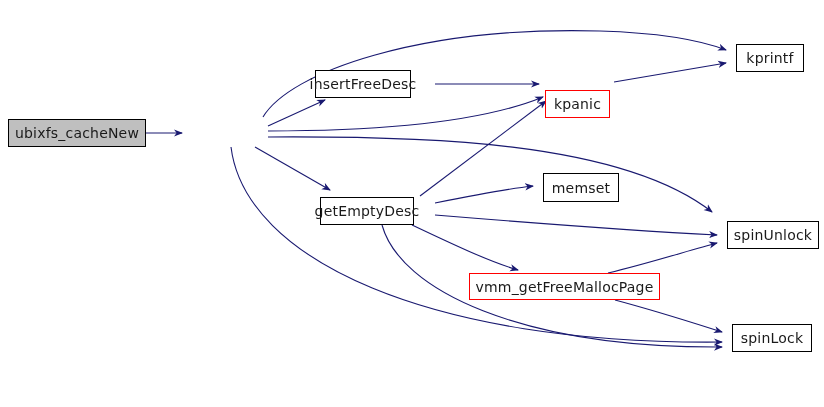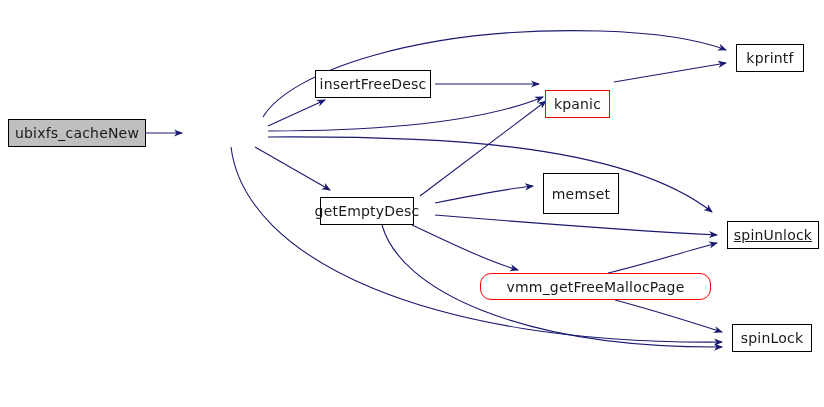--- a/index.html
+++ b/index.html
@@ -93,45 +93,45 @@
 
       <path d="M615,300 C660,312 700,325 722,332"></path>
     </g>
   </svg>
 
   <div class="node current" style="left:8px; top:119px; width:138px; height:28px;">
     <span class="node-label">ubixfs_cacheNew</span>
   </div>
 
 
-  <div class="node" style="left:315px; top:70px; width:116px; height:28px;">
+  <div class="node" style="left:315px; top:70px; width:96px; height:28px;">
     <span class="node-label">insertFreeDesc</span>
   </div>
 
   <div class="node highlight" style="left:545px; top:69px; width:65px; height:28px;margin-top:21px;">
     <span class="node-label">kpanic</span>
   </div>
 
   <div class="node" style="left:736px; top:44px; width:68px; height:28px;">
     <span class="node-label">kprintf</span>
   </div>
 
   <div class="node" style="left:320px; top:197px; width:94px; height:28px;">
     <span class="node-label">getEmptyDesc</span>
   </div>
 
-  <div class="node" style="left:543px; top:173px; width:76px; height:41px;">
+  <div class="node" style="left:543px; top:173px; width:76px; height:29px;">
     <span class="node-label">memset</span>
   </div>
 
-  <div class="node" style="left:727px; top:221px; width:92px; height:28px;text-decoration:underline;">
+  <div class="node" style="left:727px; top:221px; width:92px; height:28px;">
     <span class="node-label">spinUnlock</span>
   </div>
 
-  <div class="node highlight" style="left:480px; top:273px; width:231px; height:27px;border-radius:11px;">
+  <div class="node highlight" style="left:469px; top:273px; width:191px; height:27px;">
     <span class="node-label">vmm_getFreeMallocPage</span>
   </div>
 
   <div class="node" style="left:732px; top:324px; width:80px; height:28px;">
     <span class="node-label">spinLock</span>
   </div>
 
 </div>
 
 </body></html>

